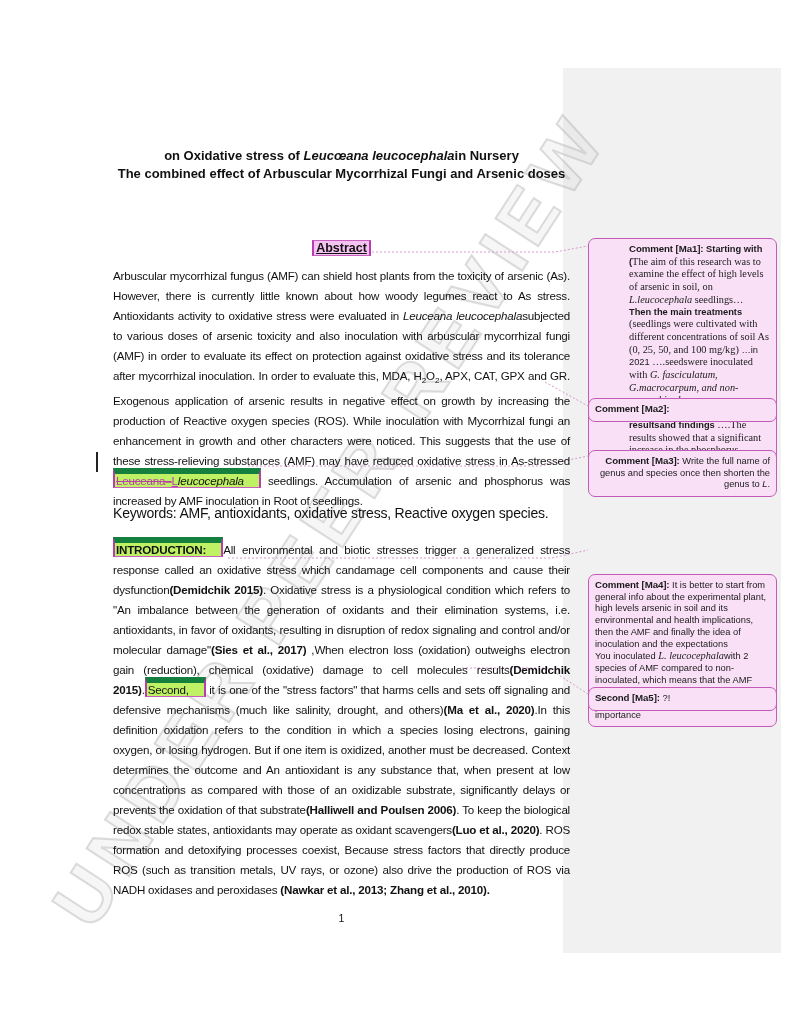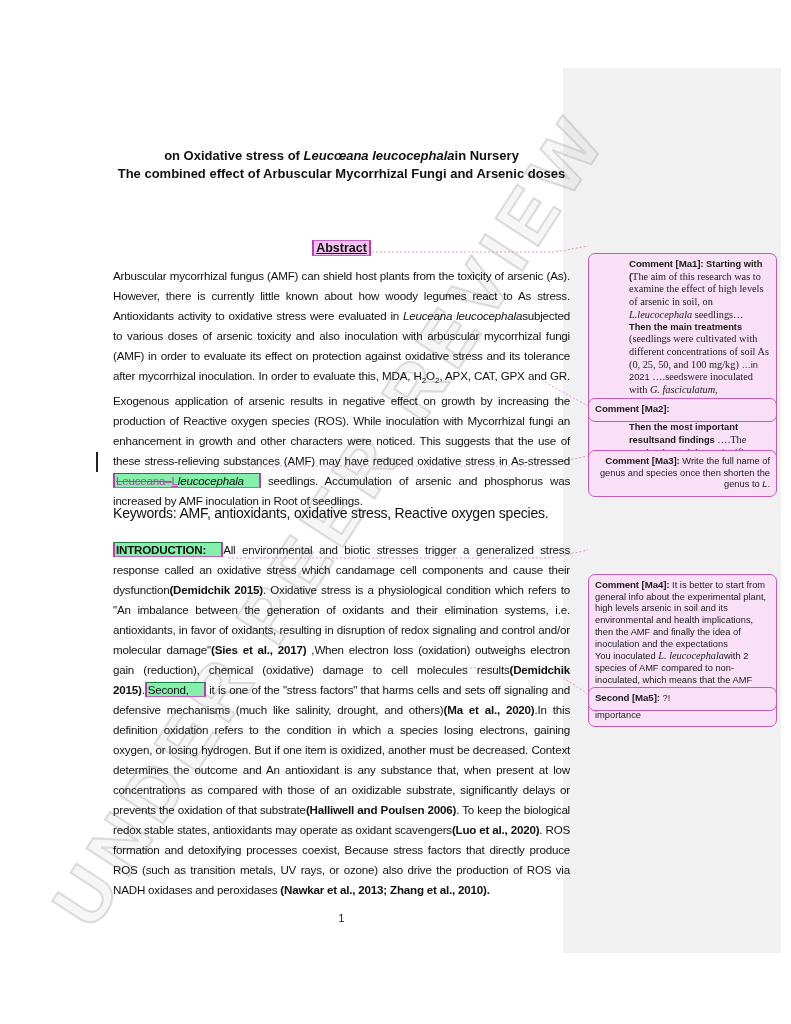--- a/index.html
+++ b/index.html
@@ -22,32 +22,32 @@
   .keywords{position:absolute;left:113px;top:505px;width:457px;font-weight:normal;
         font-size:14px;letter-spacing:-0.2px;}
   .intro-body{top:540px;}
   .page-number{position:absolute;left:113px;top:912px;width:457px;text-align:center;font-size:10.5px;}
   .change-bar{position:absolute;left:96px;top:452px;width:2px;height:20px;background:#222;}
   
   .seg.b{font-weight:bold;}
   .seg.i{font-style:italic;}
   .seg.sub{vertical-align:-3px;font-size:8px;letter-spacing:0;}
   .seg.hl{background:#f5c3f1;}
-  .seg.anchor{border-top:1px solid #15803d;border-bottom:1px solid #c75fbe;background:#86efac;}
+  .seg.anchor{border-top:6px solid #15803d;border-bottom:1px solid #c75fbe;background:#bef264;}
   .seg.anchor-start{border-left:2px solid #b93dae;padding-left:1px;}
   .seg.anchor-end{border-right:2px solid #b93dae;padding-right:15px;}
   .seg.strike{color:#b93dae;text-decoration:line-through;}
   .seg.ins{color:#b93dae;text-decoration:underline;}
   .seg.serif{font-family:"Liberation Serif", serif;font-size:10.3px;}
   
   .comment{position:absolute;left:588px;width:189px;box-sizing:border-box;
         border:1.4px solid #c45ab8;border-radius:7px;background:#f9e0f7;
         padding:4px 6px 5px 6px;font-size:9.3px;line-height:11.7px;color:#1a1a1a;}
   .comment .hdr{font-weight:bold;font-size:9.7px;letter-spacing:-0.1px;}
-  .cm1{top:253px;padding-left:40px;} .cm2{top:398px;} .cm3{top:450px;text-align:right;} .cm4{top:574px;} .cm5{top:687px;}
+  .cm1{top:238px;padding-left:40px;} .cm2{top:398px;} .cm3{top:450px;text-align:right;} .cm4{top:574px;} .cm5{top:687px;}
   #connectors{position:absolute;left:0;top:0;width:791px;height:1024px;pointer-events:none;}
   #connectors path{fill:none;stroke:#d79ad1;stroke-width:1;stroke-dasharray:2,2;}
 </style>
 </head>
 <body>
 
 <div id="page">
 
   <div class="gray-band"></div>
 

